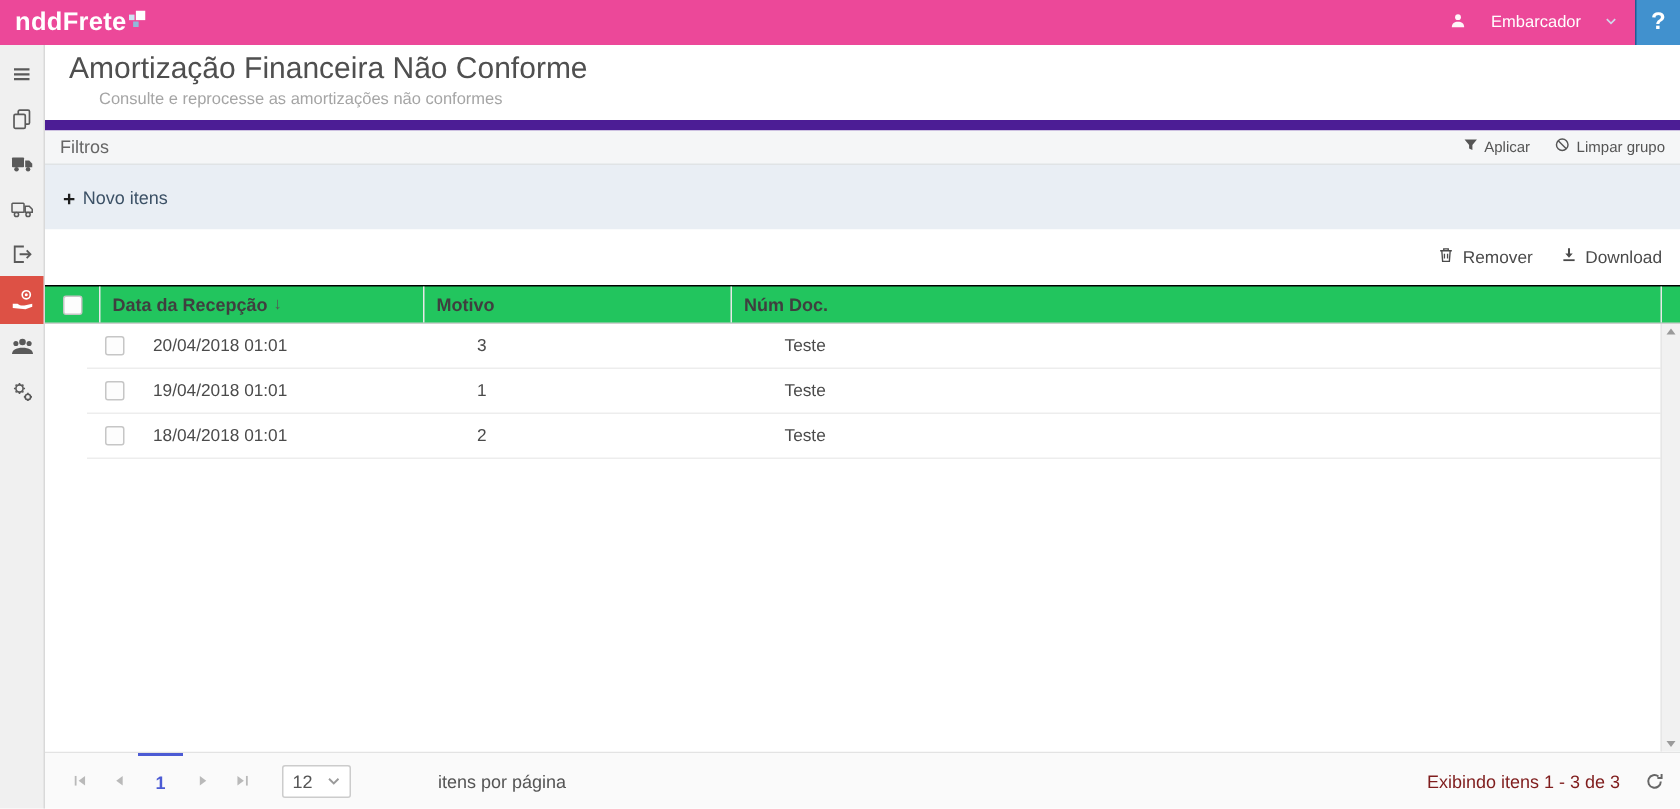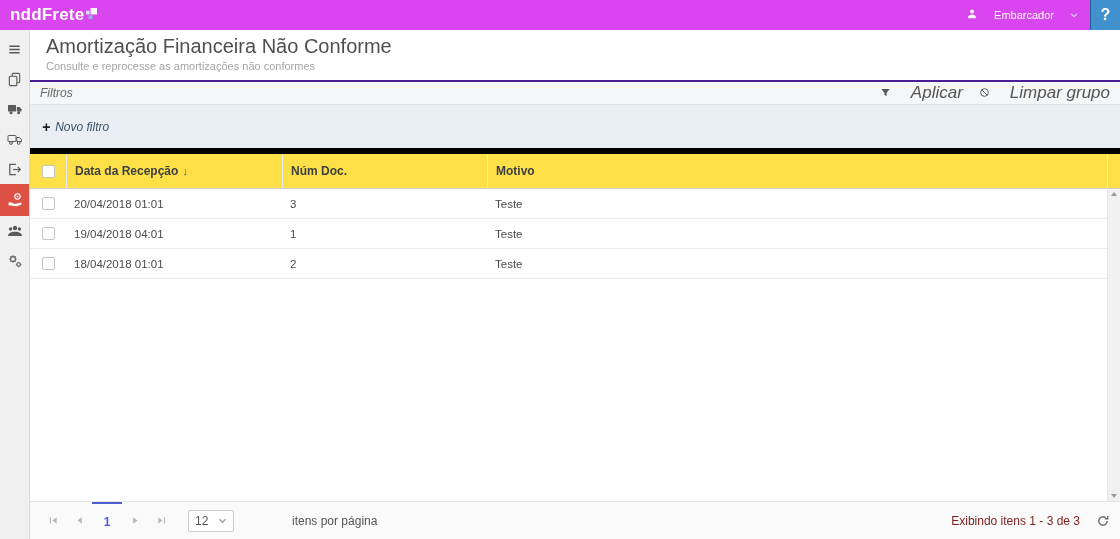--- a/index.html
+++ b/index.html
@@ -1,21 +1,21 @@
 <!DOCTYPE html>
 <html><head>
 <meta charset="utf-8">
 <style>
   * { margin:0; padding:0; box-sizing:border-box; }
   html,body { width:1120px; height:539px; overflow:hidden; }
   body { font-family:"Liberation Sans", sans-serif; background:#fff; color:#444; }
 
   
   .navbar { position:absolute; top:0; left:0; width:1120px; height:30px;
-            background:#d946ef; display:flex; align-items:center; z-index:10; }
+            background:#ec4899; display:flex; align-items:center; z-index:10; }
   .logo { display:flex; align-items:flex-start; padding-left:10px; }
   .logo-text { color:#fff; font-size:17px; font-weight:bold; letter-spacing:.2px; line-height:26px; }
   .logo-cube { margin-left:2px; margin-top:3px; }
   .nav-spacer { flex:1; }
   .user-btn { display:flex; align-items:center; gap:16px; color:#fff; font-size:11px;
               height:30px; padding:0 12px; cursor:pointer; }
   .user-btn svg { opacity:.95; }
   .help-btn { width:30px; height:30px; background:#4191ce; border-left:1px solid #1f5e93;
               color:#fff; font-size:16px; font-weight:bold; display:flex; align-items:center;
               justify-content:center; cursor:pointer; }
@@ -28,50 +28,50 @@
                color:#5a5a5a; cursor:pointer; }
   .side-item.active { background:#dd5145; color:#fff; height:32px; }
   .side-item svg { display:block; }
 
   
   .main { position:absolute; top:30px; left:30px; width:1090px; height:509px;
           display:flex; flex-direction:column; background:#fff; }
 
   .page-head { height:50px; padding:5px 16px 0; }
   .page-title { font-size:20px; font-weight:400; color:#4f4f4f; }
-  .page-subtitle { font-size:11px; color:#a5a5a5; margin-top:2px; }
-
-  
-  .filters { border-top:2px solid #4c1d95;font-style:italic; }
+  .page-subtitle { font-size:11px; color:#a5a5a5; margin-top:2px;margin-left:20px; }
+
+  
+  .filters { border-top:7px solid #4c1d95; }
   .filters-head { height:23px; background:#f5f6f7; border-bottom:1px solid #e0e3e5;
                   display:flex; align-items:center; padding:0 10px; font-size:12px; color:#666; }
   .filters-head .flex { flex:1; }
-  .flt-btn { display:flex; align-items:center; gap:20px; font-size:17px; color:#555;
+  .flt-btn { display:flex; align-items:center; gap:4px; font-size:10px; color:#555;
              margin-left:16px; cursor:pointer; }
   .filters-body { height:43px; background:#e9eef4; display:flex; align-items:center; padding:0 12px; }
   .new-group { display:flex; align-items:center; gap:5px; cursor:pointer; }
   .new-group .plus { font-size:14px; font-weight:bold; color:#1d1d1d; line-height:1; }
   .new-group .lbl { font-size:12px; color:#3c5166; }
 
   
   .grid-toolbar { height:37px; display:flex; align-items:center; justify-content:flex-end;
                   padding:0 12px; gap:18px; background:#fff; }
   .tb-btn { display:flex; align-items:center; gap:5px; font-size:11.5px; color:#4a4a4a; cursor:pointer; }
 
   
-  .tbl-head { height:41px; display:grid; grid-template-columns:36px 216px 205px 1fr 13px;
-              border-top:6px solid #000000; border-bottom:1px solid #cfcfcf; background:#fde047; }
+  .tbl-head { height:26px; display:grid; grid-template-columns:36px 216px 205px 1fr 13px;
+              border-top:1px solid #000000; border-bottom:1px solid #cfcfcf; background:#22c55e; }
   .th { display:flex; align-items:center; padding:0 8px; font-size:12px; font-weight:bold;
         color:#3f3f3f; border-left:1px solid #e8e8e8; cursor:pointer; }
   .th:first-child { border-left:none; justify-content:center; }
   .sort-arrow { margin-left:4px; font-size:11px; color:#555; }
 
   .grid-body { flex:1; position:relative; background:#fff; }
   .t-row { height:30px; display:grid; grid-template-columns:36px 216px 205px 1fr 13px;
-           border-bottom:1px solid #ededed; background:#fff; }
+           border-bottom:1px solid #ededed; background:#fff;margin-left:28px; }
   .td { display:flex; align-items:center; padding:0 8px; font-size:11.5px; color:#4a4a4a; }
   .td.cb { justify-content:center; }
 
   .checkbox { width:13px; height:13px; border:1px solid #c6c6c6; background:#fdfdfd;
               border-radius:2px; cursor:pointer; }
 
   
   .vscroll { position:absolute; top:0; right:0; bottom:0; width:13px; background:#f1f1f1;
              border-left:1px solid #e6e6e6; display:flex; flex-direction:column;
              justify-content:space-between; align-items:center; padding:3px 0; }
@@ -230,58 +230,78 @@
               <circle cx="8" cy="8" r="5.6"></circle>
               <path d="M4.1 4.1l7.8 7.8"></path>
             </svg>
         </span>
         <span>Limpar grupo</span>
       </span>
     </div>
     <div class="filters-body">
       <span class="new-group">
         <span class="plus">+</span>
-        <span class="lbl">Novo filtro</span>
-      </span>
-    </div>
-  </div>
-
+        <span class="lbl">Novo itens</span>
+      </span>
+    </div>
+  </div>
+
+  <div class="grid-toolbar">
+    <span class="tb-btn">
+      <span>
+        <svg width="12" height="12" viewBox="0 0 16 16" fill="none" stroke="currentColor" stroke-width="1.2">
+            <path d="M2.8 4.2h10.4M6 4V2.6h4V4M4.3 4.4l.7 9.2h6l.7-9.2"></path>
+            <path d="M6.6 6.8v4.4M9.4 6.8v4.4"></path>
+          </svg>
+      </span>
+      <span>Remover</span>
+    </span>
+    <span class="tb-btn">
+      <span>
+        <svg width="12" height="12" viewBox="0 0 16 16" fill="currentColor">
+            <path d="M7.1 2h1.8v4.6h2.4L8 10.4 4.7 6.6h2.4z"></path>
+            <rect x="3" y="11.8" width="10" height="1.6"></rect>
+          </svg>
+      </span>
+      <span>Download</span>
+    </span>
+  </div>
 
   <div class="tbl-head">
     <div class="th">
       <div class="checkbox"></div>
     </div>
     <div class="th">
       <span>Data da Recepção</span>
       <span class="sort-arrow">↓</span>
     </div>
     <div class="th">
+      <span>Motivo</span>
+    </div>
+    <div class="th">
       <span>Núm Doc.</span>
-    </div>
-    <div class="th">
-      <span>Motivo</span>
     </div>
     <div class="th"></div>
   </div>
 
   <div class="grid-body">
     <div class="t-row">
       <div class="td cb">
           <div class="checkbox"></div>
         </div>
       <div class="td">20/04/2018 01:01</div>
       <div class="td">3</div>
       <div class="td">Teste</div>
       <div class="td"></div>
     </div>
     <div class="t-row">
       <div class="td cb">
           <div class="checkbox"></div>
         </div>
-      <div class="td">19/04/2018 04:01</div>
+      <div class="td">19/04/2018 01:01</div>
       <div class="td">1</div>
       <div class="td">Teste</div>
       <div class="td"></div>
     </div>
     <div class="t-row">
       <div class="td cb">
           <div class="checkbox"></div>
         </div>
       <div class="td">18/04/2018 01:01</div>
       <div class="td">2</div>

